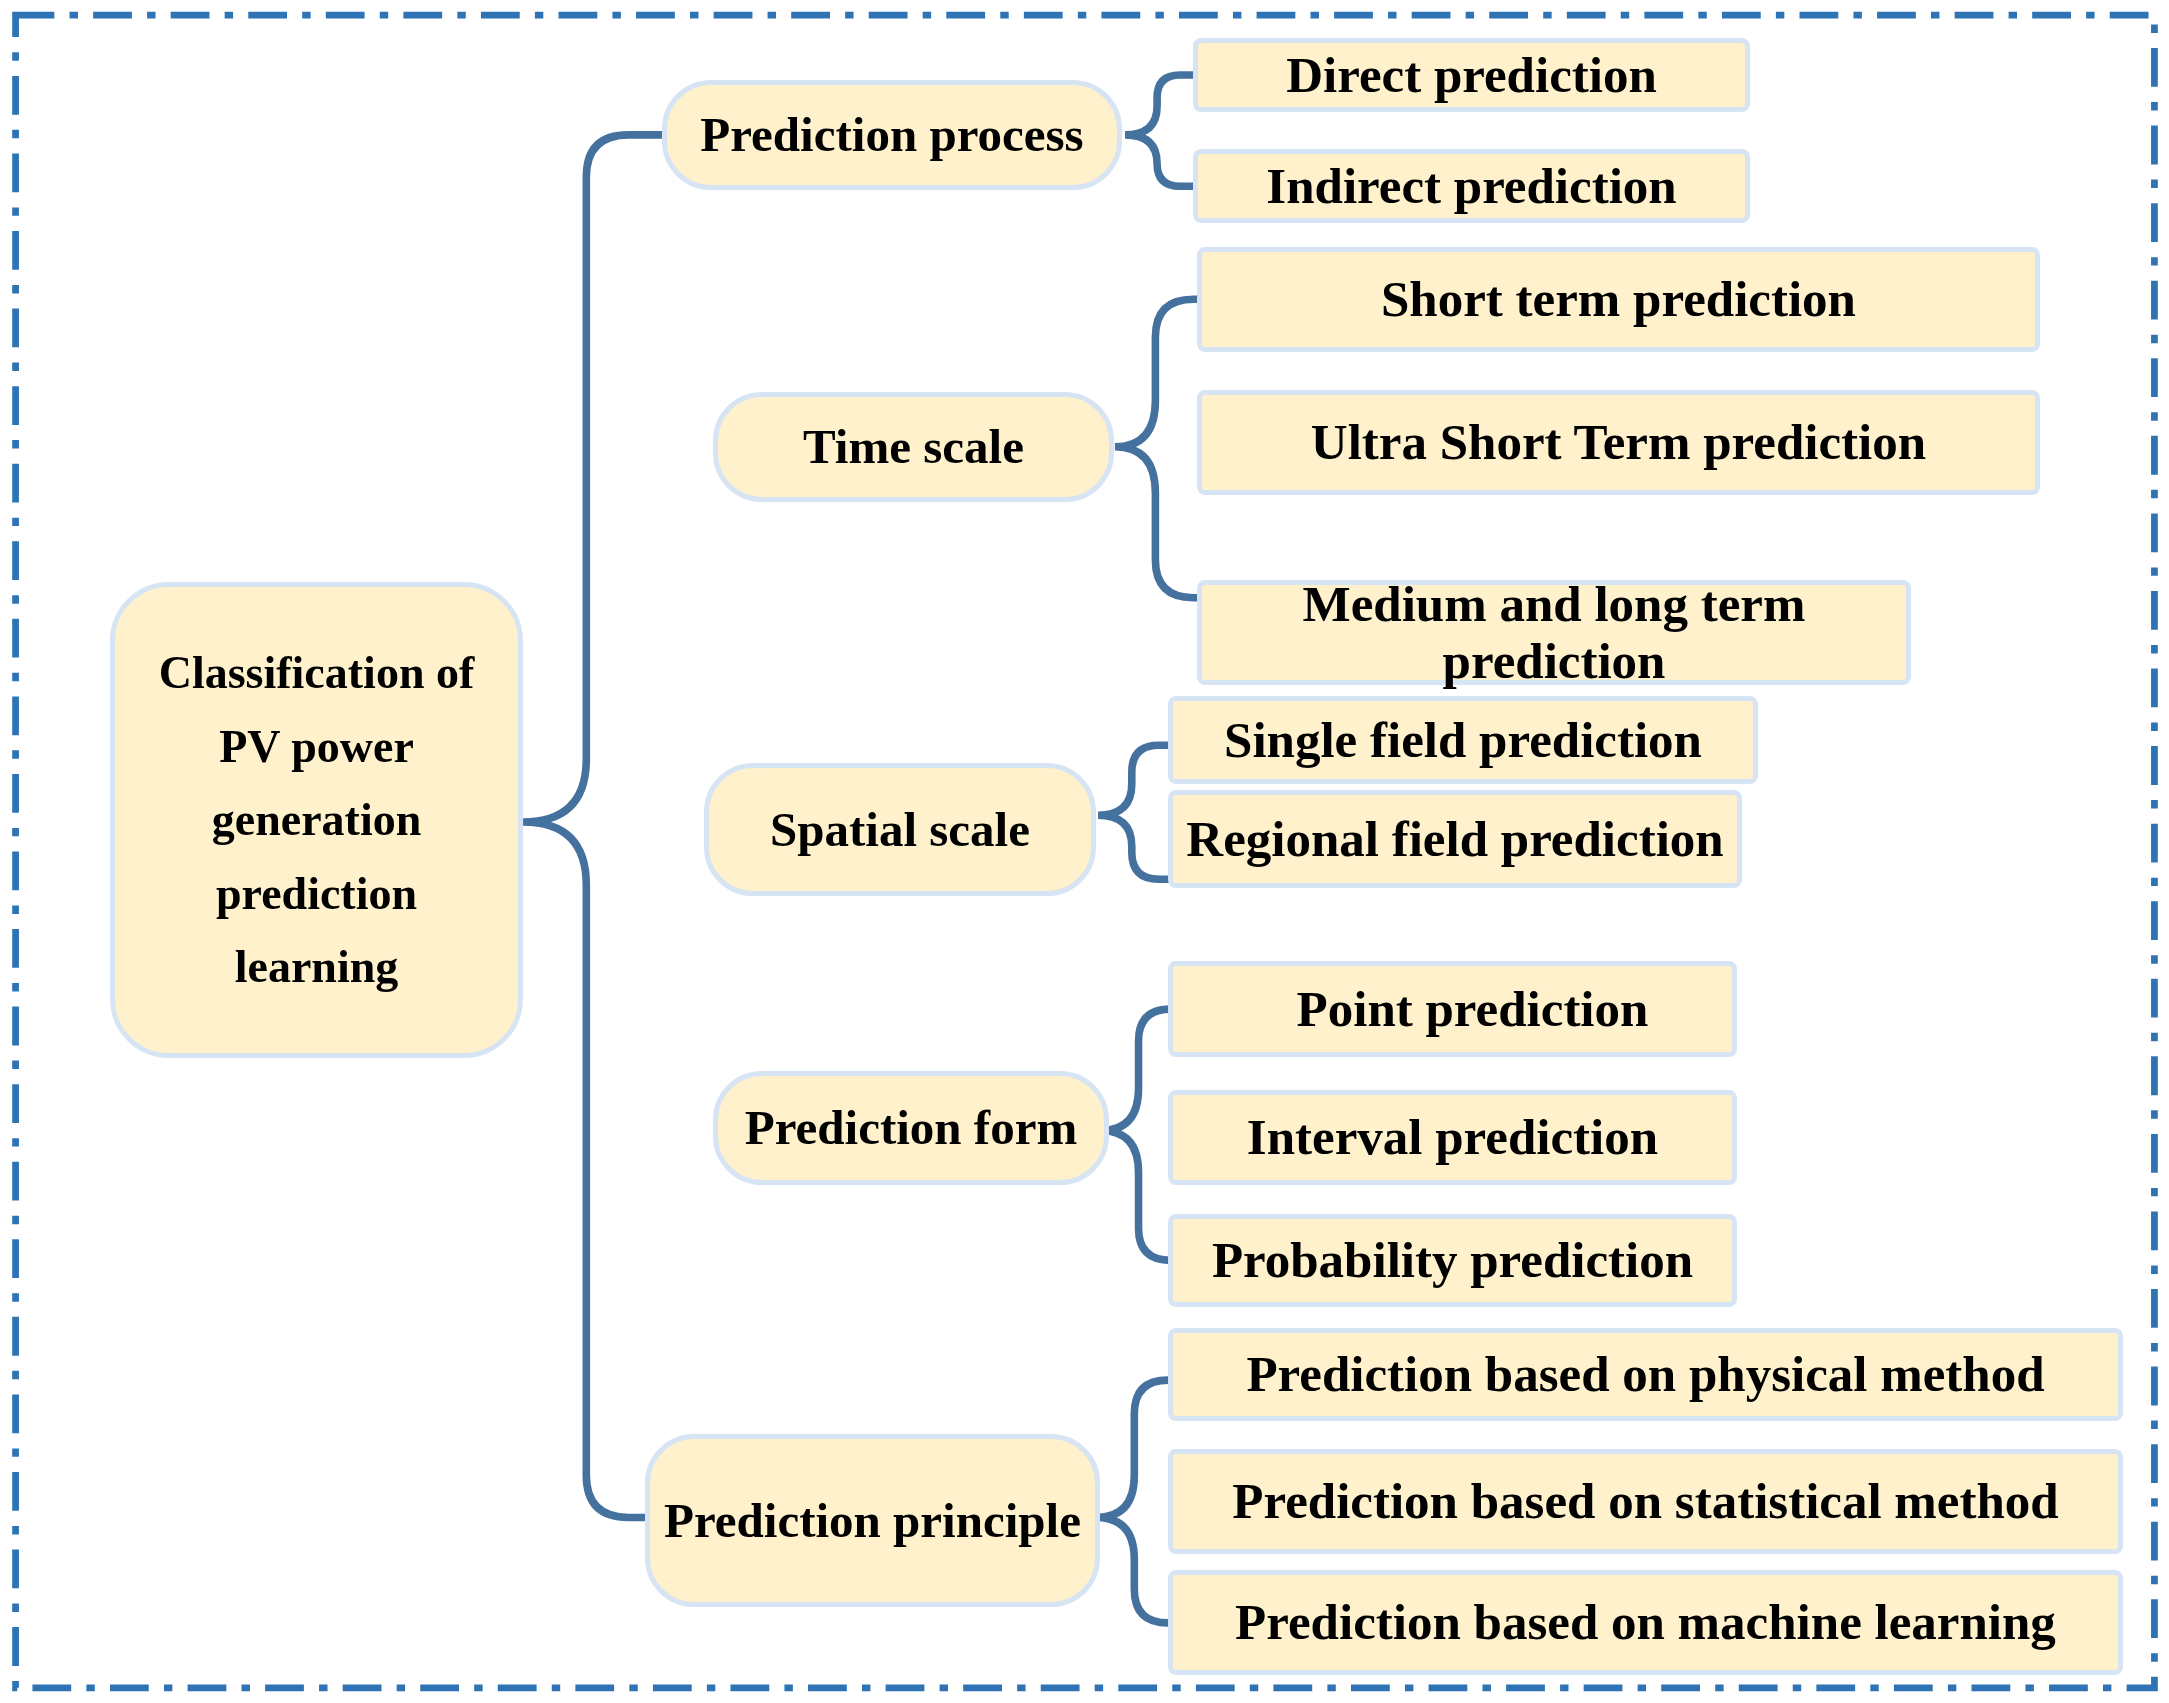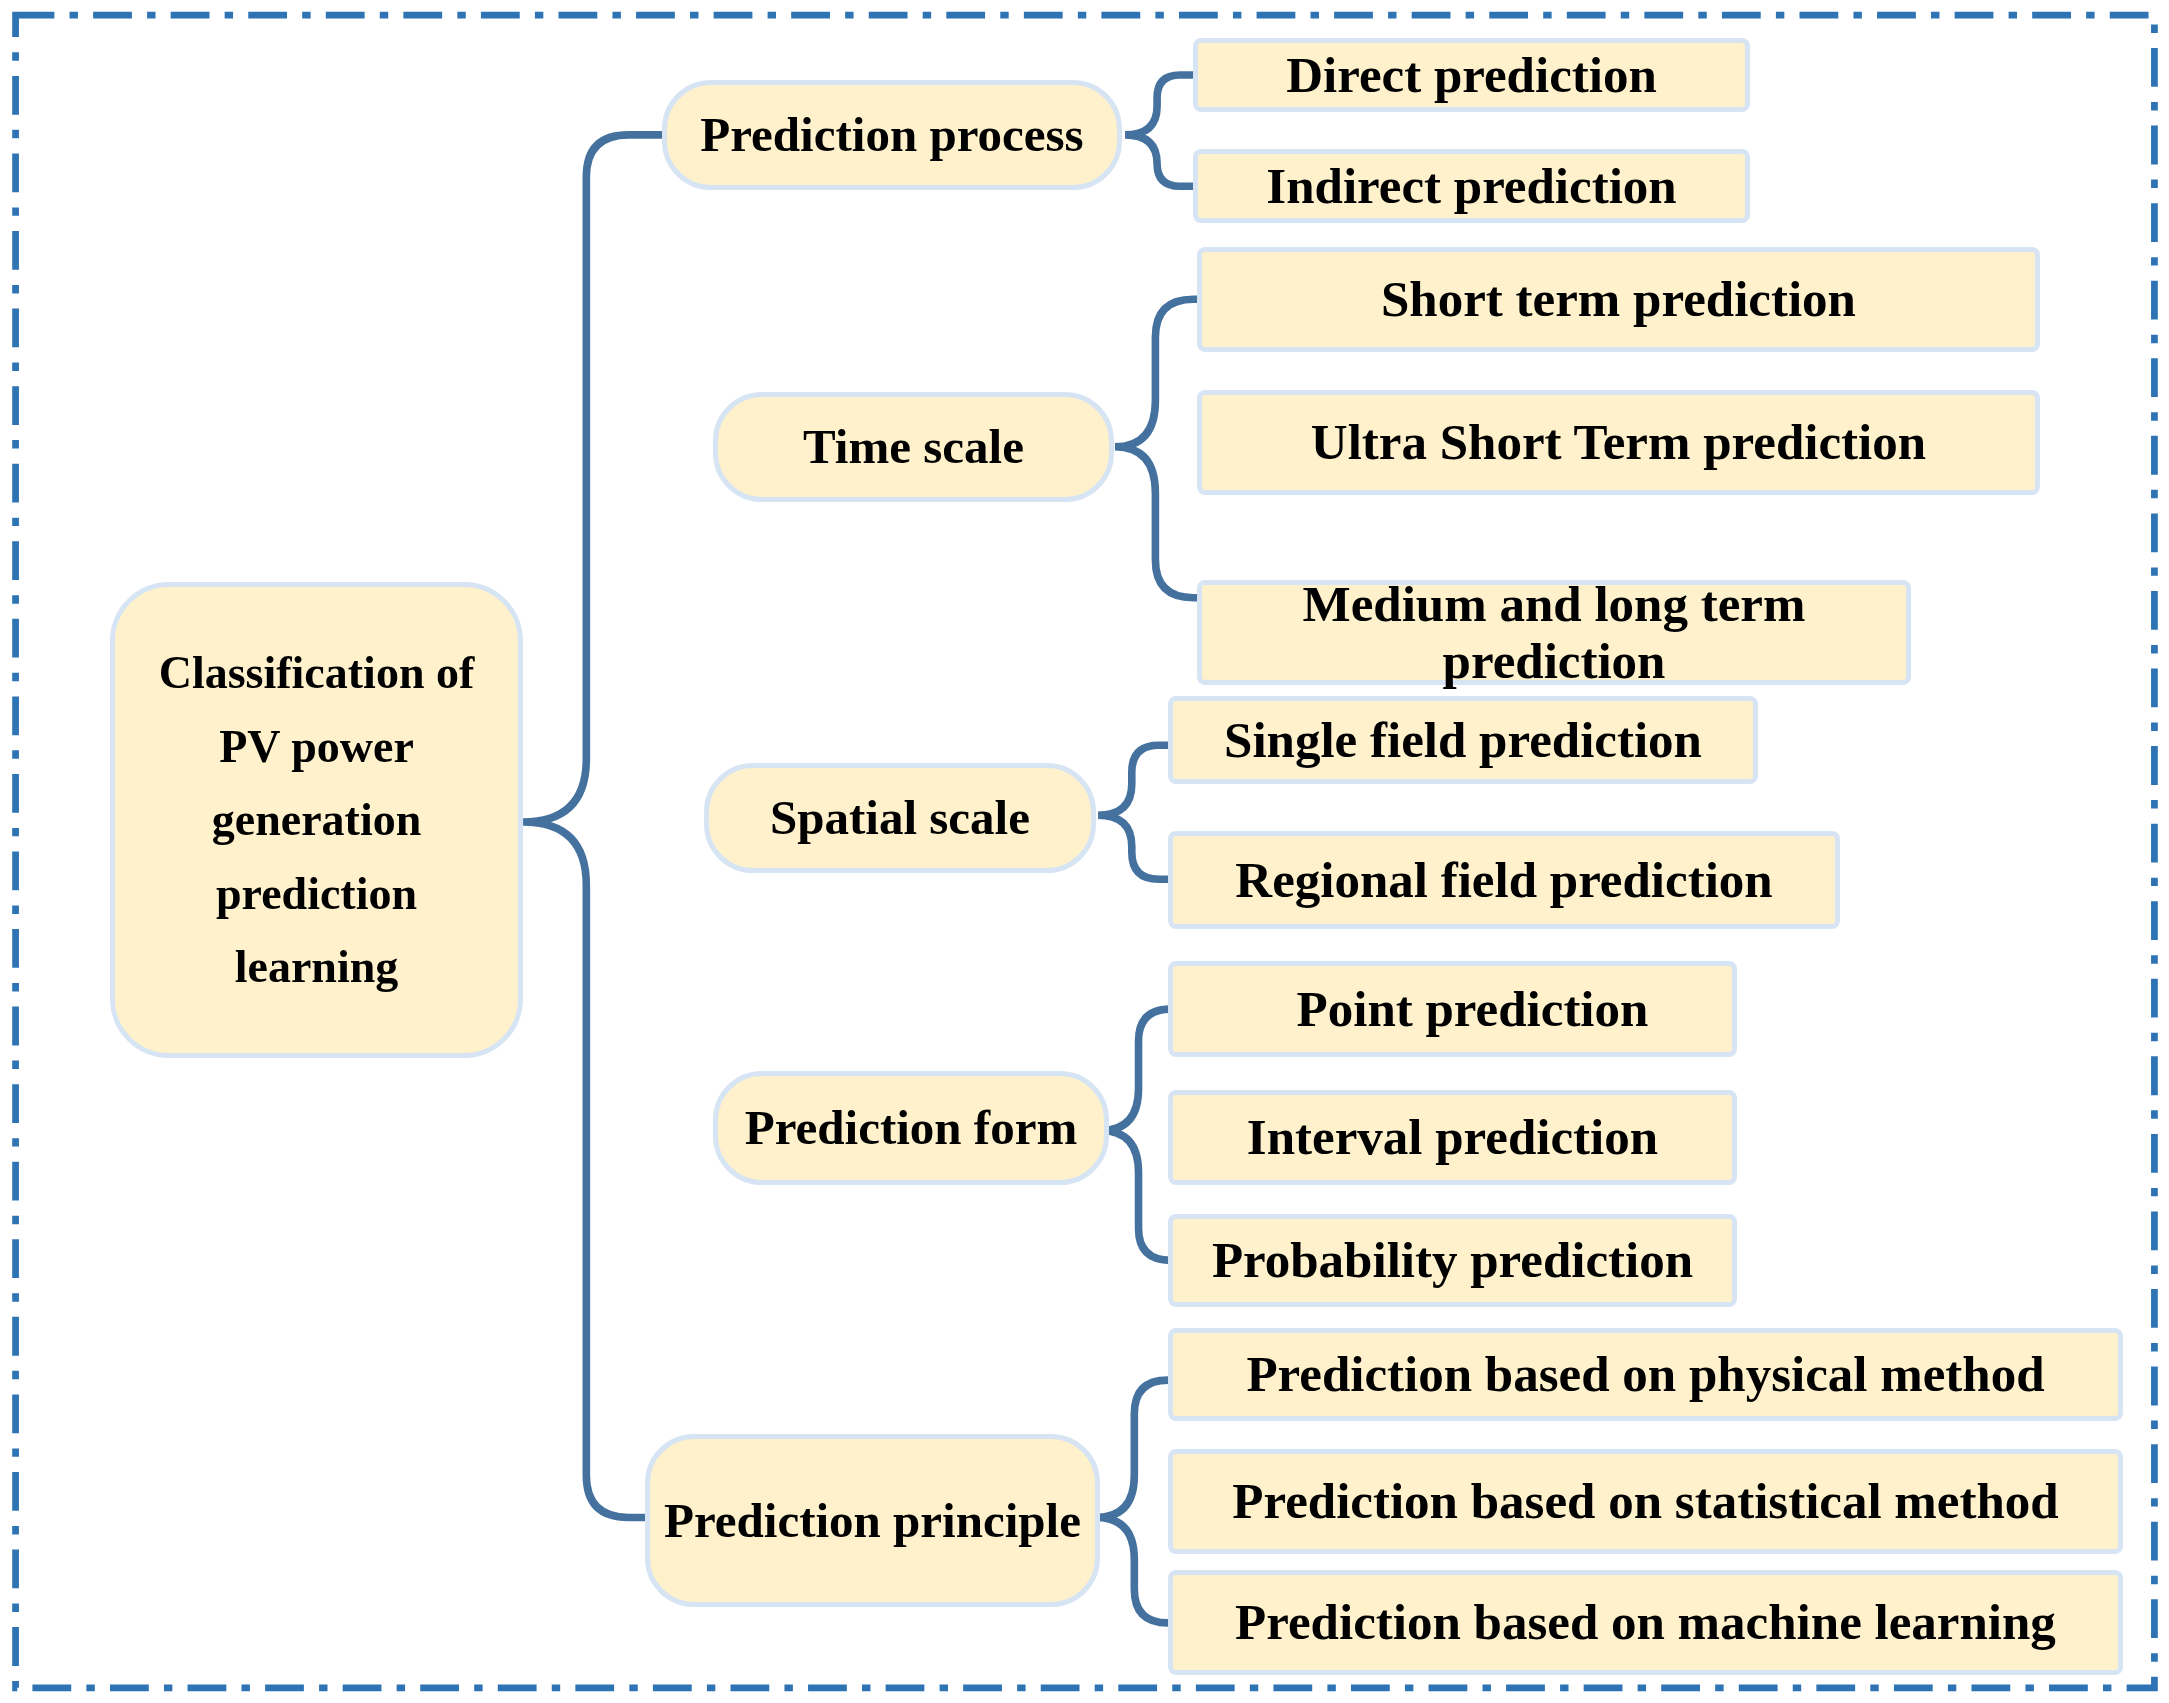--- a/index.html
+++ b/index.html
@@ -25,32 +25,32 @@
   .pill{border-radius:49px;font-size:49px;}
   .leaf{border-radius:8px;font-size:51px;line-height:1.1;}
   .root{border-radius:59px;font-size:46px;line-height:1.6;padding:0 15px;}
 
   
   .n-root{left:110px;top:582px;width:413px;height:476px;}
 
   
   .n-b0{left:662px; top:80px;  width:460px;height:110px;justify-content:center;}
   .n-b1{left:713px; top:392px; width:401px;height:110px;}
-  .n-b2{left:704px; top:763px; width:392px;height:110px;}
+  .n-b2{left:704px; top:763px; width:392px;height:133px;}
   .n-b3{left:713px; top:1071px;width:396px;height:114px;}
   .n-b4{left:645px; top:1434px;width:455px;height:173px;line-height:1.55;}
 
   
   .n-l0a{left:1193px;top:38px;  width:557px; height:74px;}
   .n-l0b{left:1193px;top:149px; width:557px; height:74px;}
   .n-l1a{left:1197px;top:247px; width:843px;height:105px;}
   .n-l1b{left:1197px;top:390px; width:843px;height:105px;}
   .n-l1c{left:1197px;top:546px; width:714px;height:105px;margin-top:34px;}
   .n-l2a{left:1168px;top:696px; width:590px; height:88px;}
-  .n-l2b{left:1168px;top:831px; width:672px; height:98px;}
+  .n-l2b{left:1168px;top:790px; width:574px; height:98px;}
   .n-l3a{left:1168px;top:961px;width:569px; height:96px;padding-left:40px;}
   .n-l3b{left:1168px;top:1090px;width:569px; height:95px;}
   .n-l3c{left:1168px;top:1214px;width:569px; height:93px;}
   .n-l4a{left:1168px;top:1328px;width:955px;height:93px;}
   .n-l4b{left:1168px;top:1449px;width:955px;height:105px;}
   .n-l4c{left:1168px;top:1570px;width:955px;height:105px;}
 </style>
 </head>
 <body>
 

